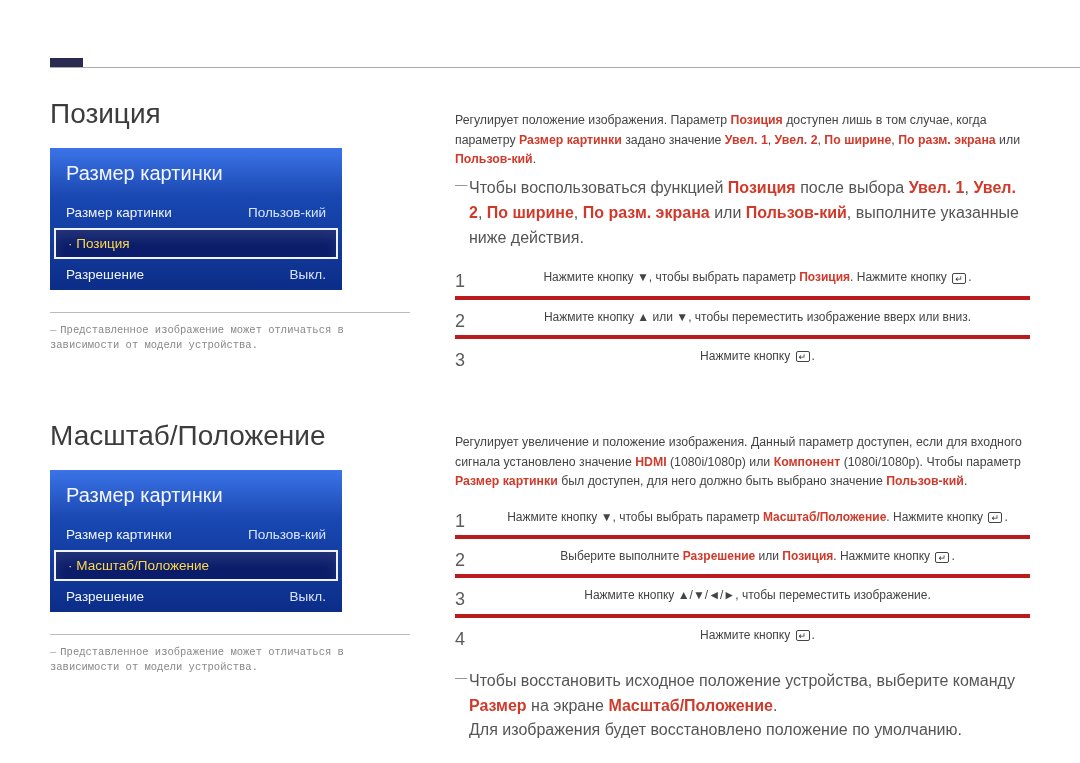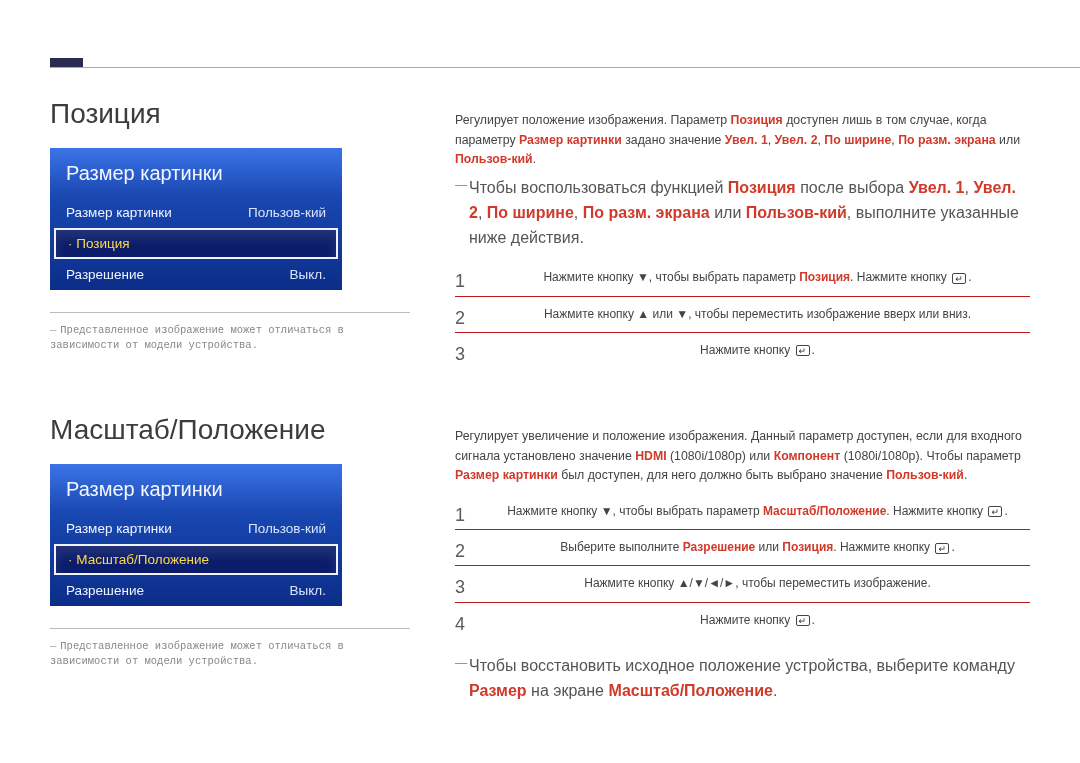--- a/index.html
+++ b/index.html
@@ -114,21 +114,21 @@
     margin: 8px 0 0 0;
   }
   ol.steps > li {
     counter-increment: step;
     position: relative;
     padding: 8px 0 8px 30px;
     font-size: 12px;
     color:#444;
     text-align:center;
   }
-  ol.steps > li + li { border-top: 1px solid #b91c1c; }
+  ol.steps > li + li { border-top: 4px solid #b91c1c; }
   ol.steps > li::before {
     content: counter(step);
     position: absolute;
     left: 0; top: 7px;
     font-size: 18px;
     font-weight: 300;
     color: #5b5b5b;
   }
   .enter {
     display:inline-block;
@@ -252,18 +252,19 @@
       <li>Нажмите кнопку ▲/▼/◄/►, чтобы переместить изображение.</li>
       <li>
         <span>Нажмите кнопку </span><span class="enter"></span><span>.</span>
       </li>
     </ol>
 
     <div class="note-line" style="margin-top:16px">
       <div class="dash">―</div>
       <div class="txt">
         <span>Чтобы восстановить исходное положение устройства, выберите команду </span><span class="kw">Размер</span><span> на экране </span><span class="kw">Масштаб/Положение</span><span>.</span><br>
+        <span>Для изображения будет восстановлено положение по умолчанию.</span>
       </div>
     </div>
   </div>
 </div>
 
 </div>
 
 </body></html>

